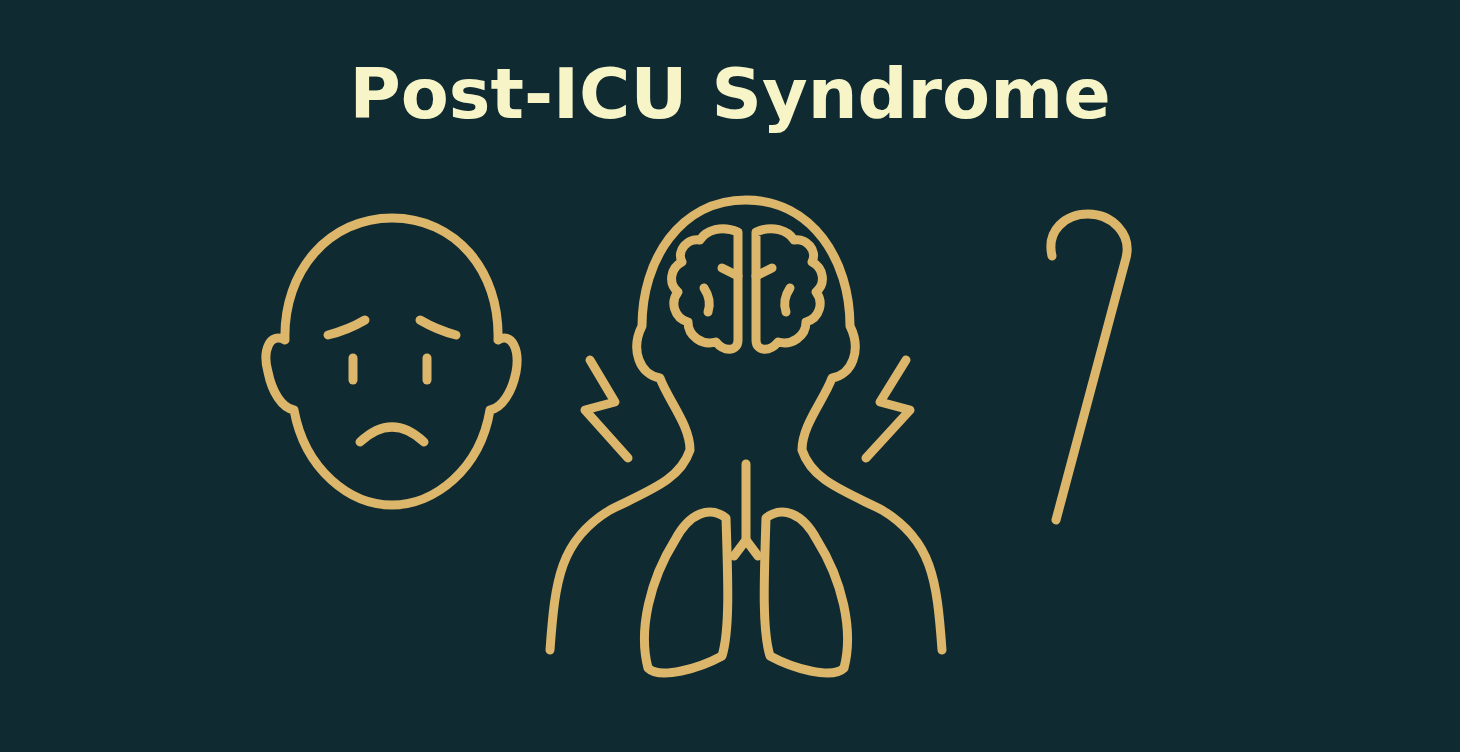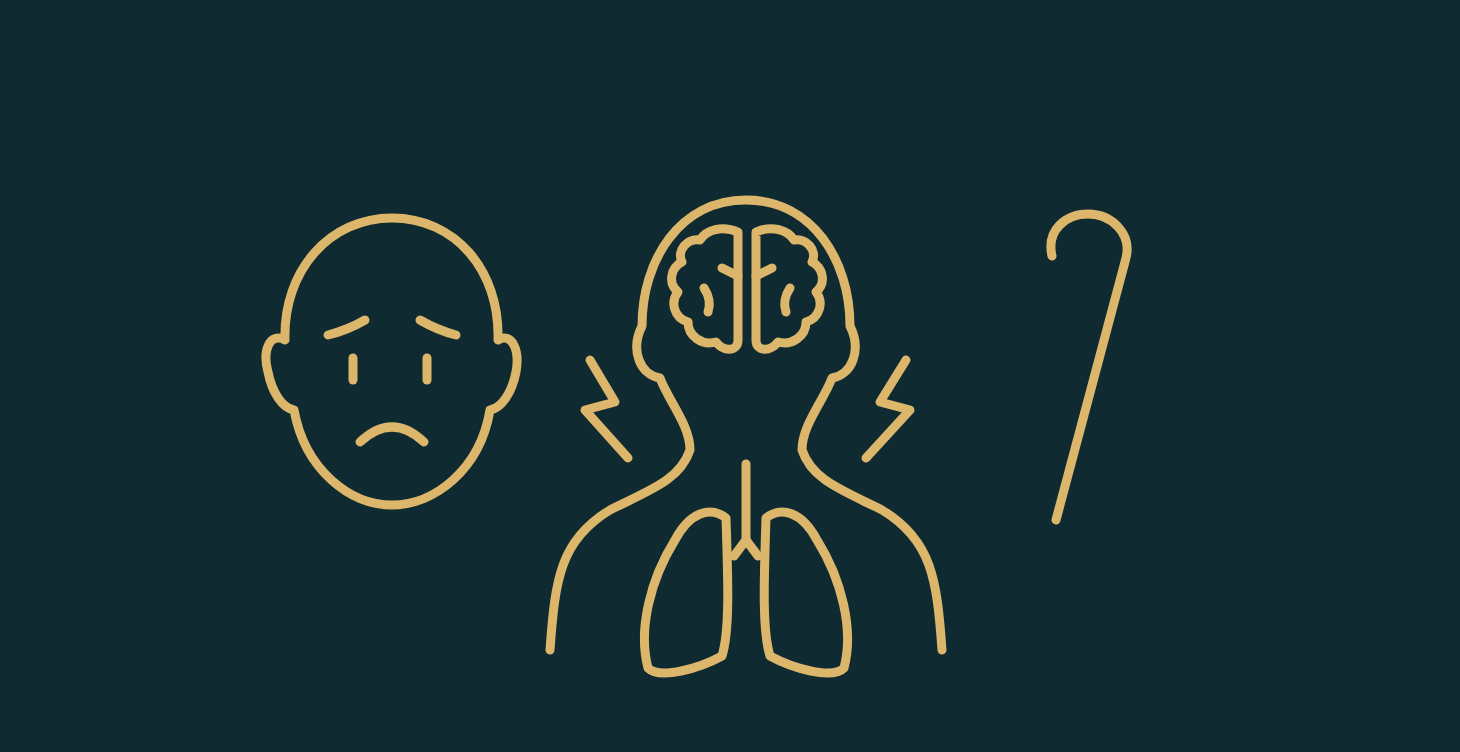--- a/index.html
+++ b/index.html
@@ -41,20 +41,21 @@
       stroke: #dcb66a;
       stroke-width: 9;
       stroke-linecap: round;
       stroke-linejoin: round;
     }
   </style>
 </head>
 <body>
 
 <div class="canvas">
+  <div class="title">Post-ICU Syndrome</div>
 
   <svg class="art" viewBox="0 0 1460 752" xmlns="http://www.w3.org/2000/svg">
 
     <g class="stroke">
 
       <path d="M 285 340
                C 270 332, 262 350, 268 372
                C 272 392, 282 408, 294 410
                C 305 470, 350 505, 392 505
                C 434 505, 480 470, 490 410

